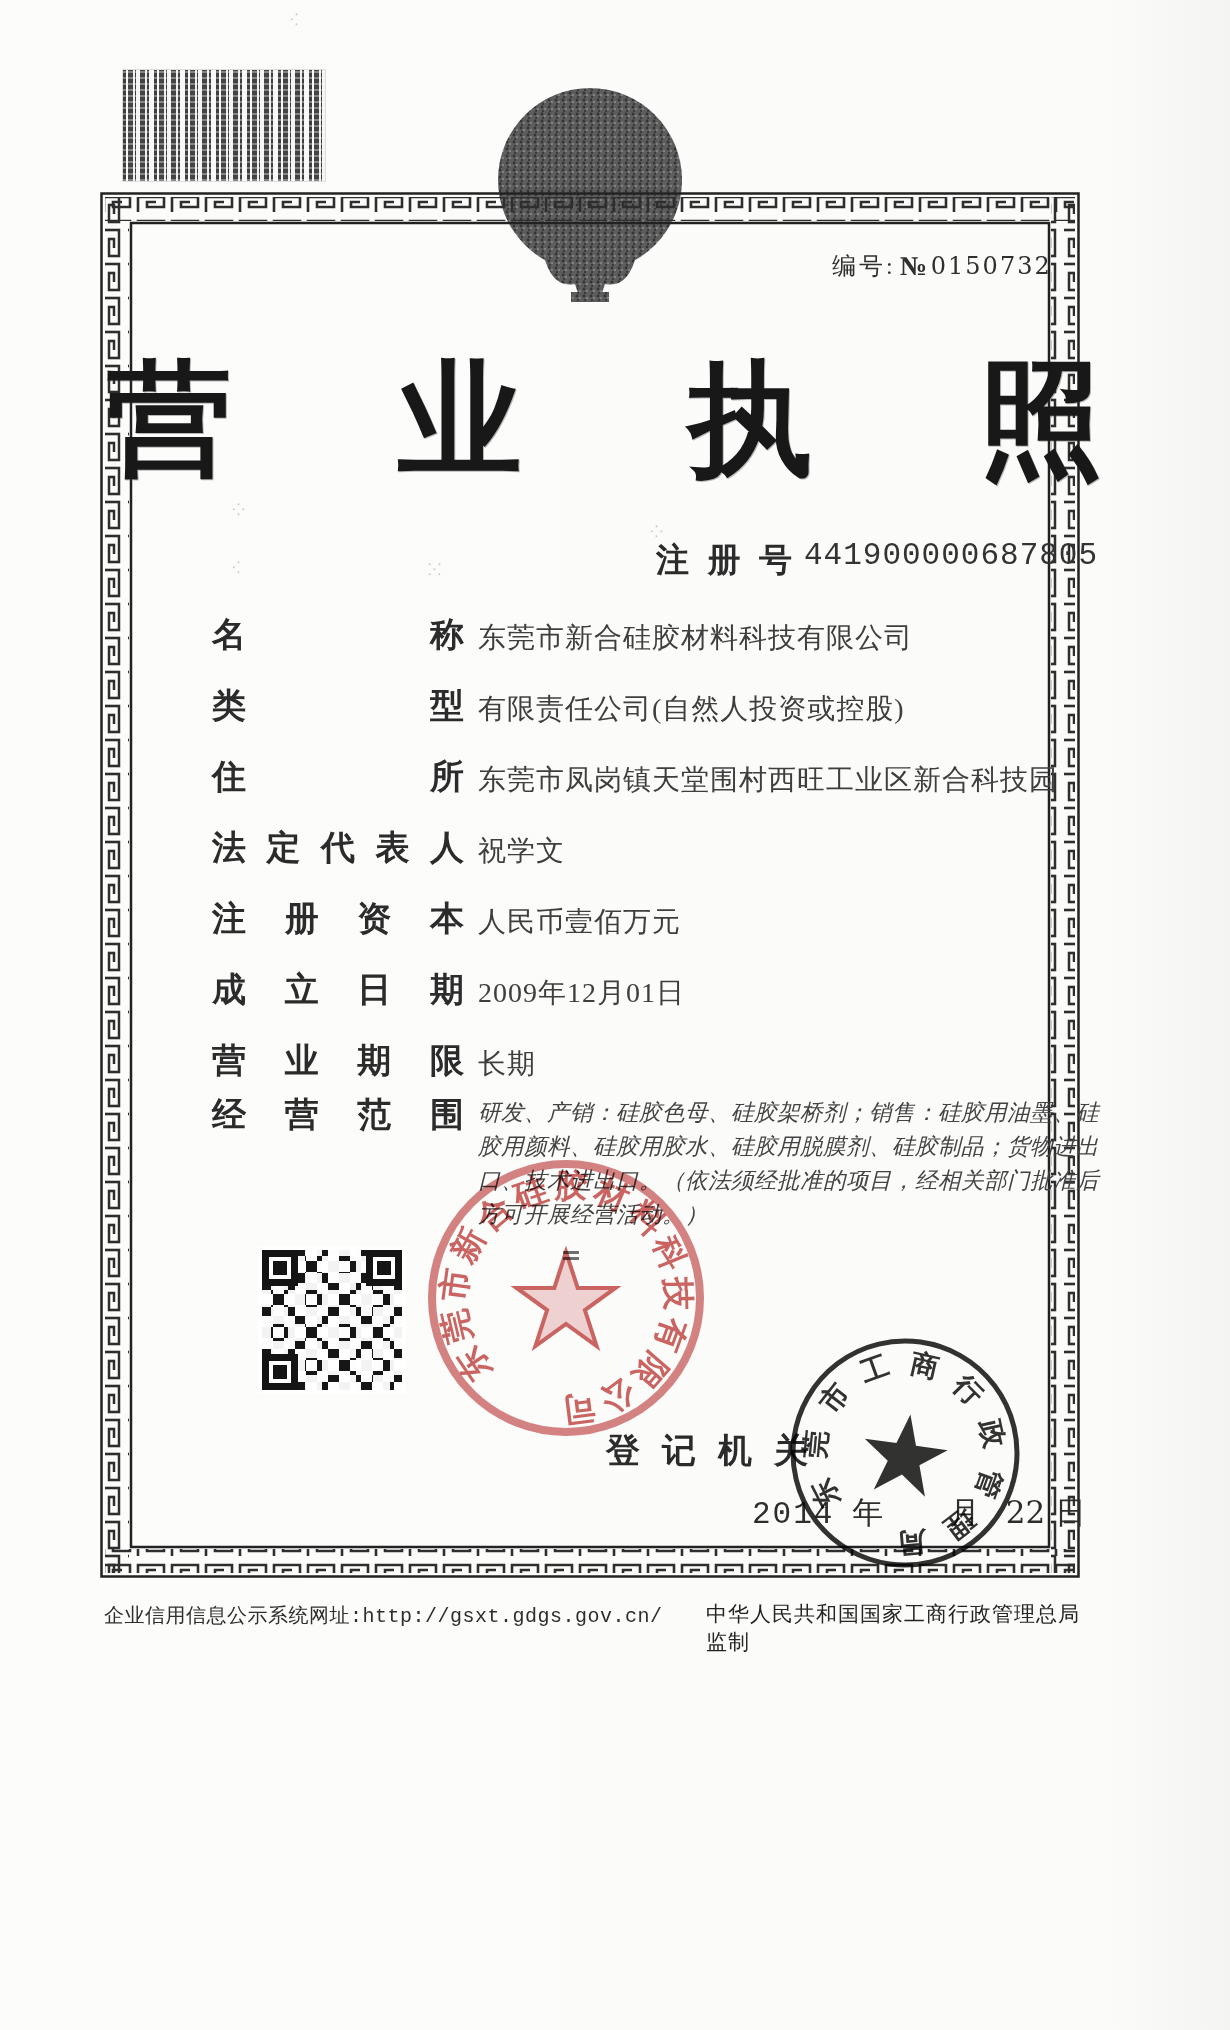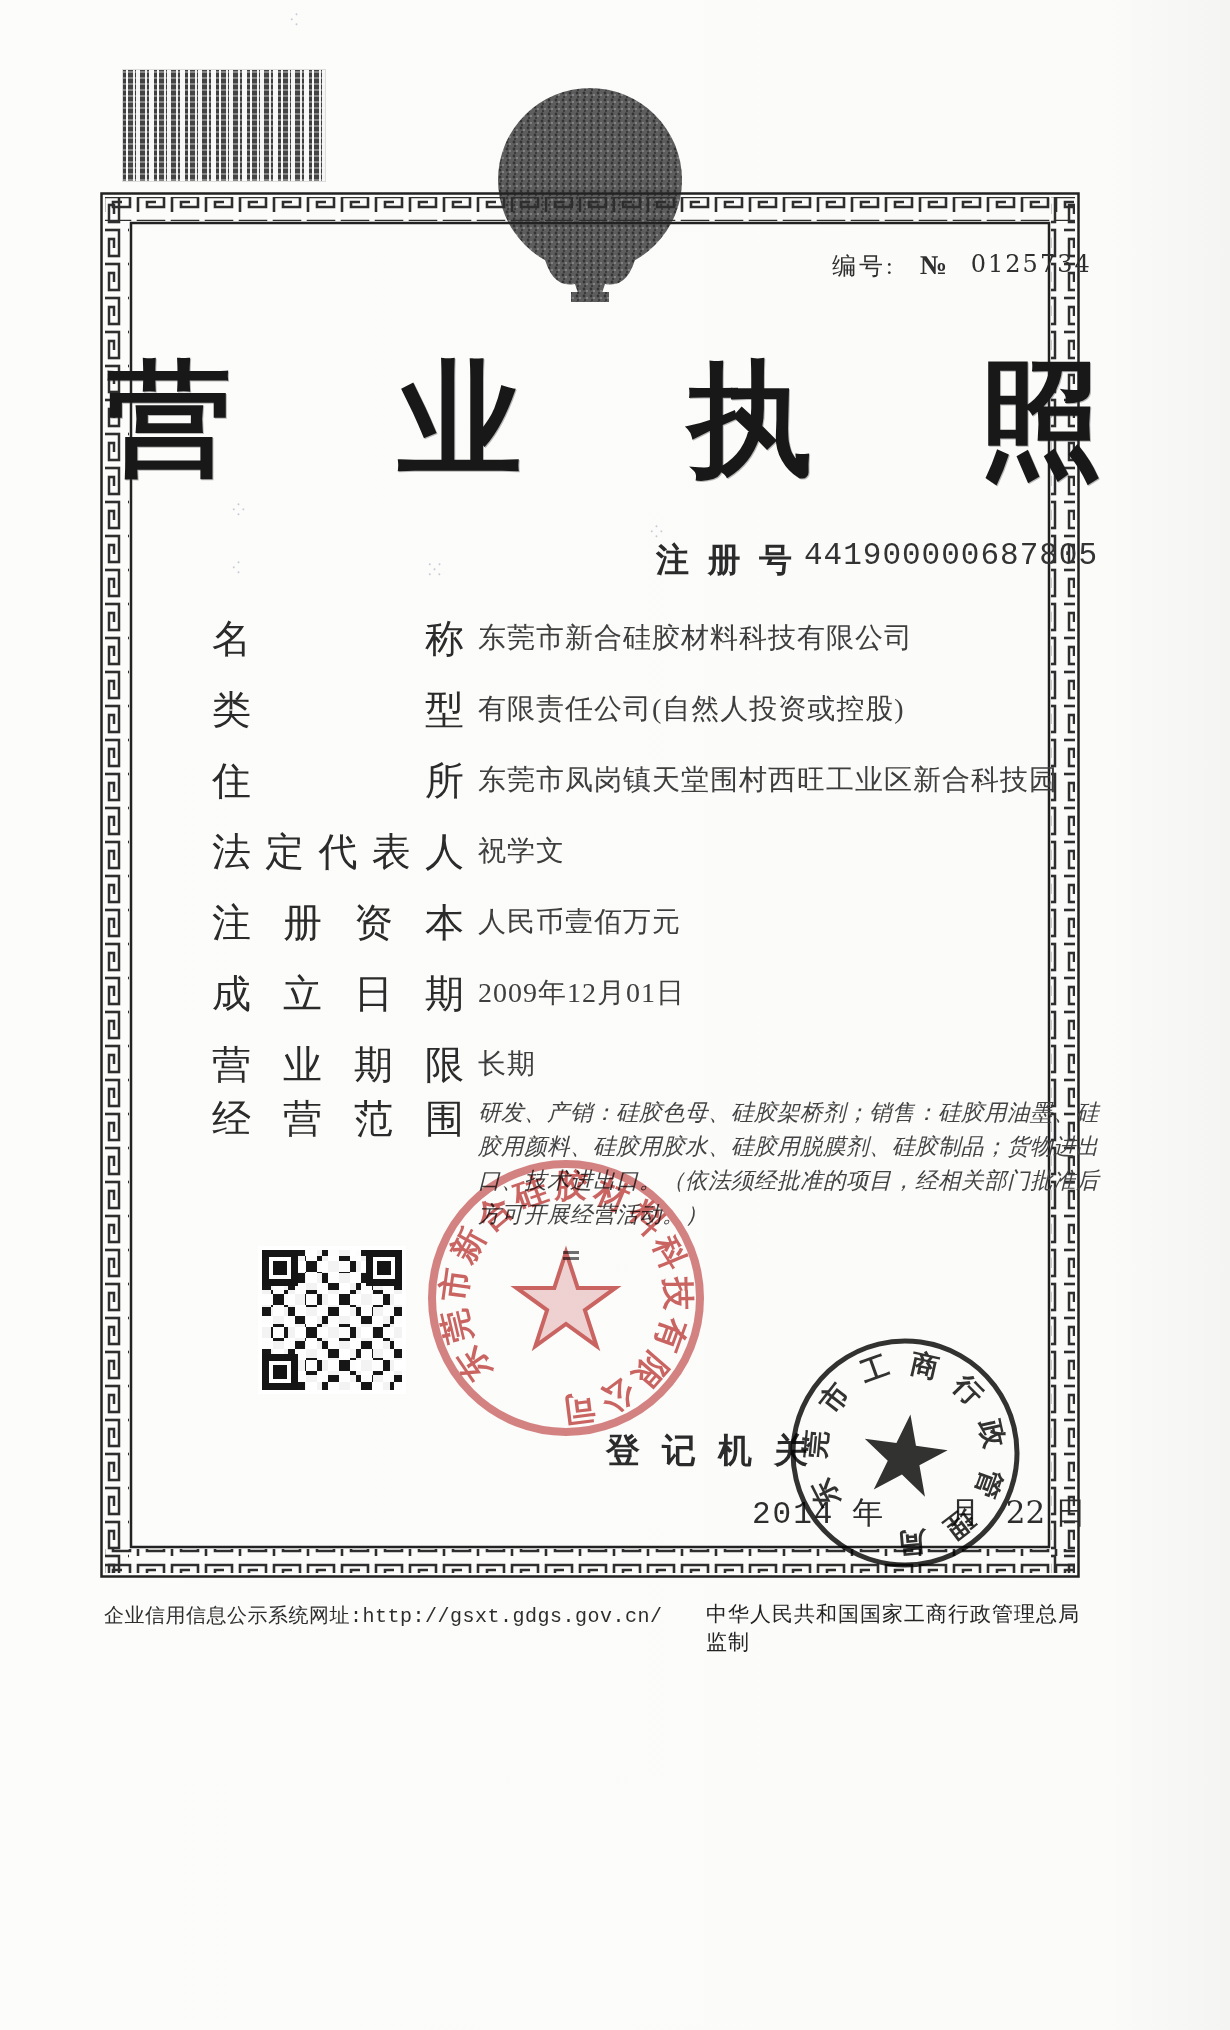--- a/index.html
+++ b/index.html
@@ -26,21 +26,21 @@
         #1a1a1a 17px 22px, #e9e9e9 22px 24px,
         #151515 24px 26px, #f5f5f5 26px 31px);
     box-shadow:0 0 0 1px rgba(0,0,0,.12);
   }
   
   .emblem{position:absolute;left:491px;top:84px;width:198px;height:220px;}
   
   .frame{position:absolute;left:100px;top:192px;width:980px;height:1386px;}
   
   .serial{
-    position:absolute;left:832px;top:250px;display:flex;align-items:flex-start;gap:24px;
+    position:absolute;left:832px;top:250px;display:flex;align-items:center;gap:4px;
     color:#2f2f2f;
   }
   .serial .lab{font-size:24px;letter-spacing:3px;}
   .serial .sym{font-size:27px;font-weight:700;}
   .serial .num{font-size:24px;font-family:"DejaVu Serif",serif;letter-spacing:2px;}
   
   .title{
     position:absolute;left:0;top:338px;width:1210px;text-align:center;
     font-size:124px;font-weight:800;color:#181818;
     letter-spacing:66px;padding-left:66px;box-sizing:border-box;
@@ -54,21 +54,21 @@
     text-align:justify;text-align-last:justify;margin-left:40px;
   }
   .regvalue{
     position:absolute;left:804px;font-size:31px;color:#333;letter-spacing:1px;
     font-family:Liberation Mono, monospace;
   }
   
   .row{position:absolute;left:0;width:100%;height:60px;}
   .flabel{
     position:absolute;left:212px;width:252px;
-    font-size:39px;font-weight:400;color:#2b2b2b;
+    font-size:34px;font-weight:700;color:#2b2b2b;
     text-align:justify;text-align-last:justify;
   }
   .fvalue{
     position:absolute;left:478px;top:7px;width:620px;
     font-size:28px;color:#3e3e3e;letter-spacing:1px;
   }
   .fvalue.scope{top:4px;width:628px;font-size:22.5px;line-height:34px;letter-spacing:.5px;color:#434343;font-style:italic;}
   
   .qr{
     position:absolute;left:262px;top:1250px;width:140px;height:140px;background:#fff;
@@ -150,21 +150,21 @@
     <rect x="5" y="1357" width="970" height="24" fill="url(#mh)"></rect>
     <rect x="5" y="5" width="24" height="1376" fill="url(#mv)"></rect>
     <rect x="951" y="5" width="24" height="1376" fill="url(#mv)"></rect>
     <rect x="1.5" y="1.5" width="977" height="1383" fill="none" stroke="#222" stroke-width="2.5"></rect>
     <rect x="31" y="31" width="918" height="1324" fill="none" stroke="#222" stroke-width="2.5"></rect>
   </svg>
 
   <div class="serial">
     <span class="lab">编号:</span>
     <span class="sym">№</span>
-    <span class="num">0125734</span>
+    <span class="num">0150732</span>
   </div>
 
   <div class="title">营 业 执 照</div>
 
   <div class="regrow">
     <div class="reglabel">注 册 号</div>
     <div class="regvalue">441900000687805</div>
   </div>
 
   <div class="row" style="top:612px">

